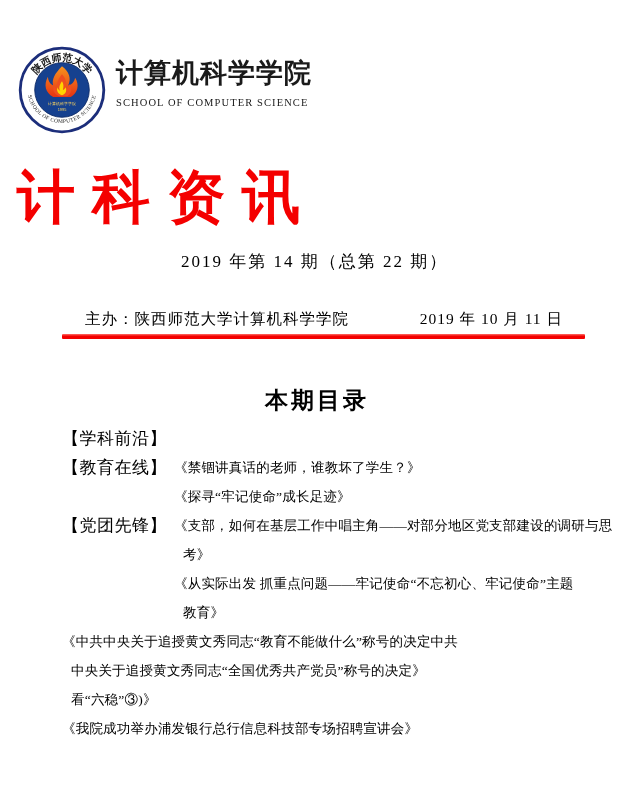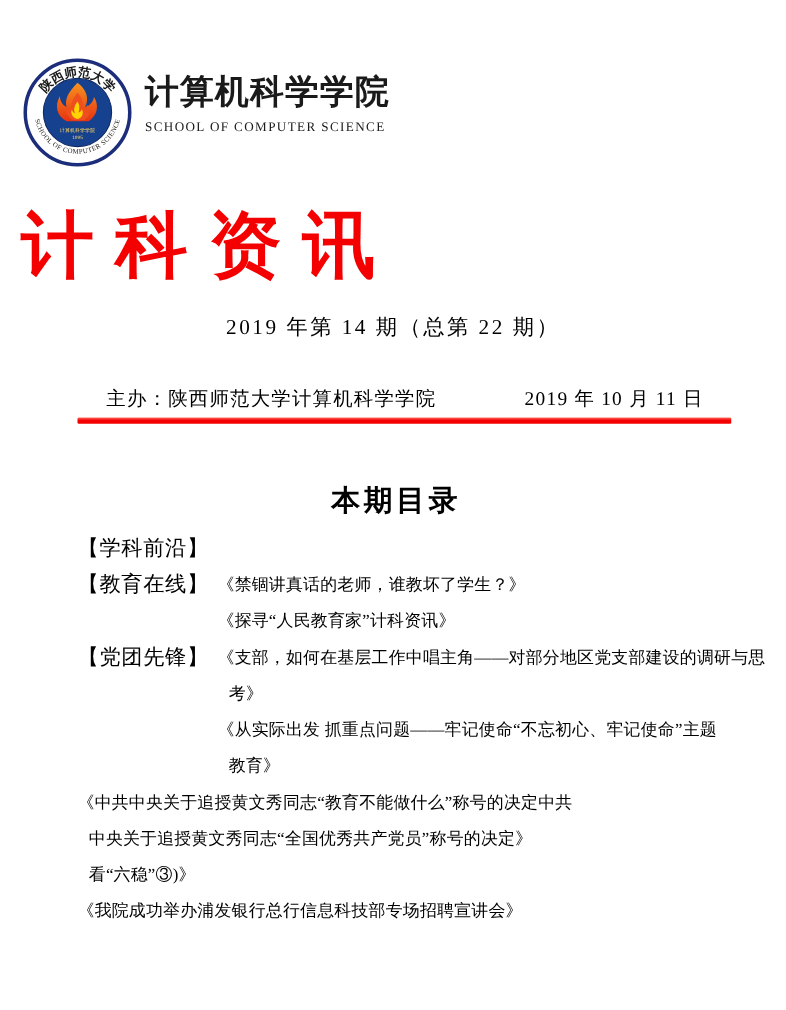--- a/index.html
+++ b/index.html
@@ -122,21 +122,21 @@
   <div class="toc">
 
     <div class="toc-row">
       <div class="toc-label">【学科前沿】</div>
     </div>
 
     <div class="toc-row">
       <div class="toc-label">【教育在线】</div>
       <div class="toc-items">
         <div class="toc-line">《禁锢讲真话的老师，谁教坏了学生？》</div>
-        <div class="toc-line">《探寻“人民教育家”计科资讯》</div>
+        <div class="toc-line">《探寻“牢记使命”成长足迹》</div>
       </div>
     </div>
 
     <div class="toc-row">
       <div class="toc-label">【党团先锋】</div>
       <div class="toc-items">
         <div class="toc-line">《支部，如何在基层工作中唱主角——对部分地区党支部建设的调研与思</div>
         <div class="toc-line cont">考》</div>
         <div class="toc-line">《从实际出发 抓重点问题——牢记使命“不忘初心、牢记使命”主题</div>
         <div class="toc-line cont">教育》</div>

